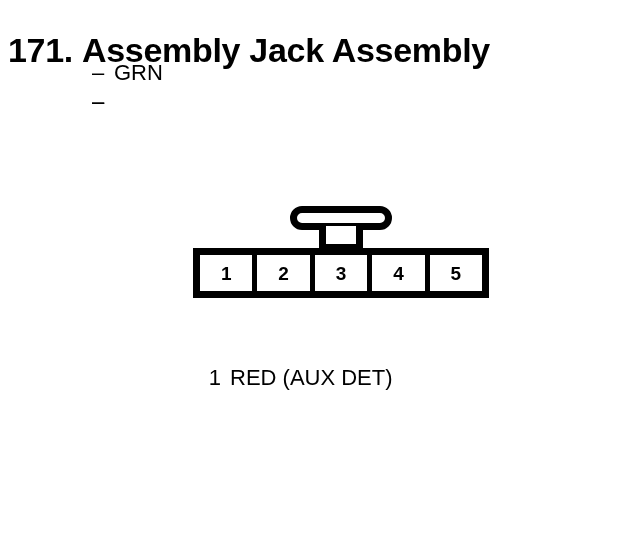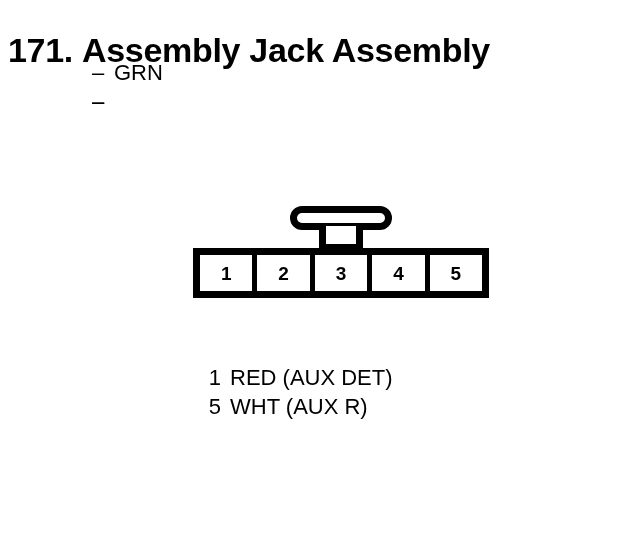--- a/index.html
+++ b/index.html
@@ -170,14 +170,13 @@
         <span>4</span>
       </div>
     <div class="cavity">
         <span>5</span>
       </div>
   </div>
 </div>
 
 <div id="pin-legend">
   <div class="pin-row"><span class="pin-num">1</span><span>RED (AUX DET)</span></div>
-  <div class="pin-row"><span class="pin-num">5</span><span>WHT (AUX R)</span></div>
 </div>
 
 </body></html>

